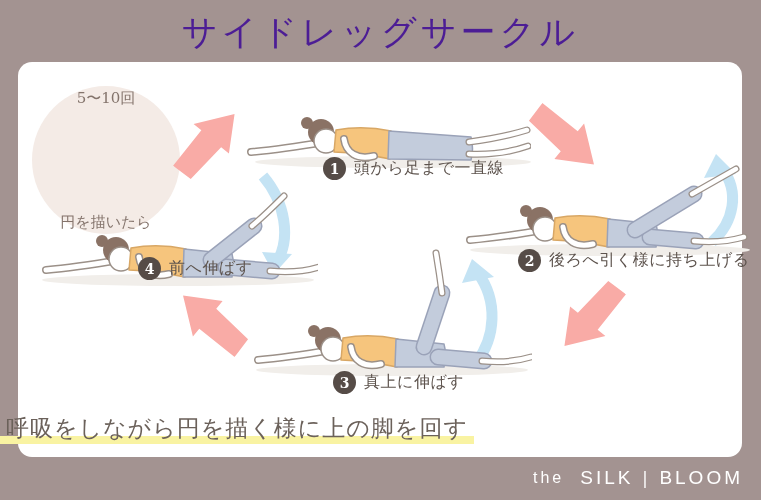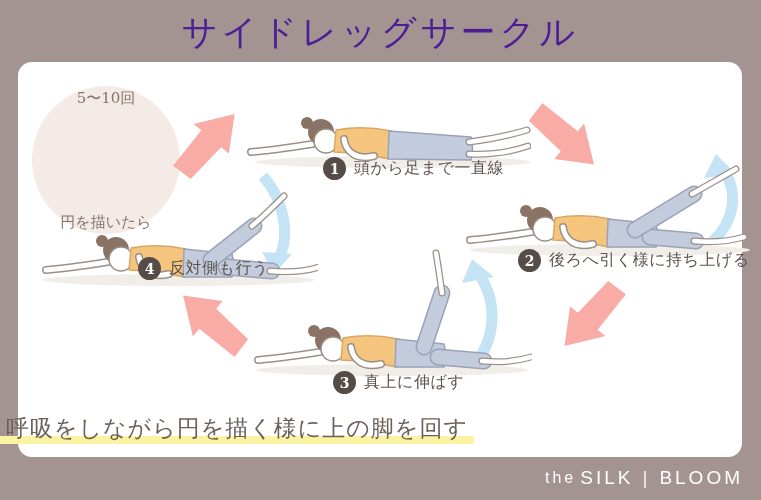--- a/index.html
+++ b/index.html
@@ -50,21 +50,21 @@
   }
   .footer-note span {
     background:linear-gradient(to top, #f9f3a2 0 28%, transparent 28%);
     padding:0 6px 3px 6px;
   }
   .brand {
     position:absolute; right:18px; top:467px; color:#ffffff;
     font-family:"Liberation Sans",sans-serif; font-weight:300;
     font-size:19px; letter-spacing:3px; display:flex; align-items:center;
   }
-  .brand .the { font-size:16px; margin-right:4px; }
+  .brand .the { font-size:16px; margin-right:16px; }
   .brand .div { font-weight:100; margin:0 9px; opacity:.9; }
   
   .lo { fill:none; stroke:#9b9088; stroke-linecap:round; }
   .lw { fill:none; stroke:#ffffff; stroke-linecap:round; }
   .go { fill:none; stroke:#9aa2b8; stroke-linecap:round; }
   .gf { fill:none; stroke:#c3ccdc; stroke-linecap:round; }
   .blue-arrow { fill:none; stroke:#c4e3f4; stroke-width:11; stroke-linecap:butt; }
 </style>
 </head>
 <body>
@@ -202,21 +202,21 @@
   <div class="step-row" style="left:518px; top:249px;">
     <span class="badge">2</span>
     <span class="step-label">後ろへ引く様に持ち上げる</span>
   </div>
   <div class="step-row" style="left:333px; top:371px;">
     <span class="badge">3</span>
     <span class="step-label">真上に伸ばす</span>
   </div>
   <div class="step-row" style="left:138px; top:257px;">
     <span class="badge">4</span>
-    <span class="step-label">反対側も行う</span>
+    <span class="step-label">前へ伸ばす</span>
   </div>
 
   <div class="footer-note">
     <span>呼吸をしながら円を描く様に上の脚を回す</span>
   </div>
 
   <div class="brand">
     <span class="the">the</span>
     <span>SILK</span>
     <span class="div">|</span>

